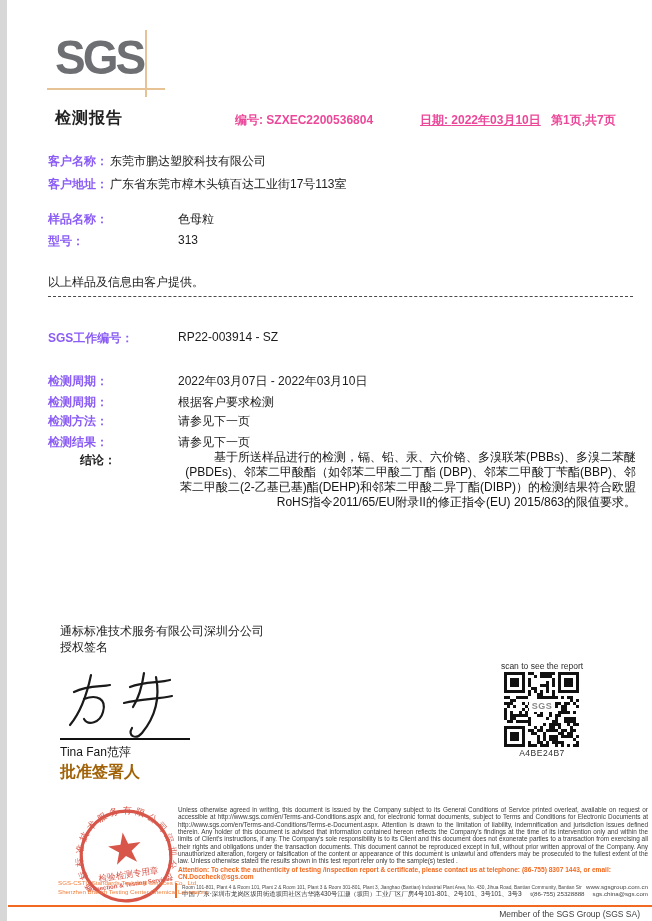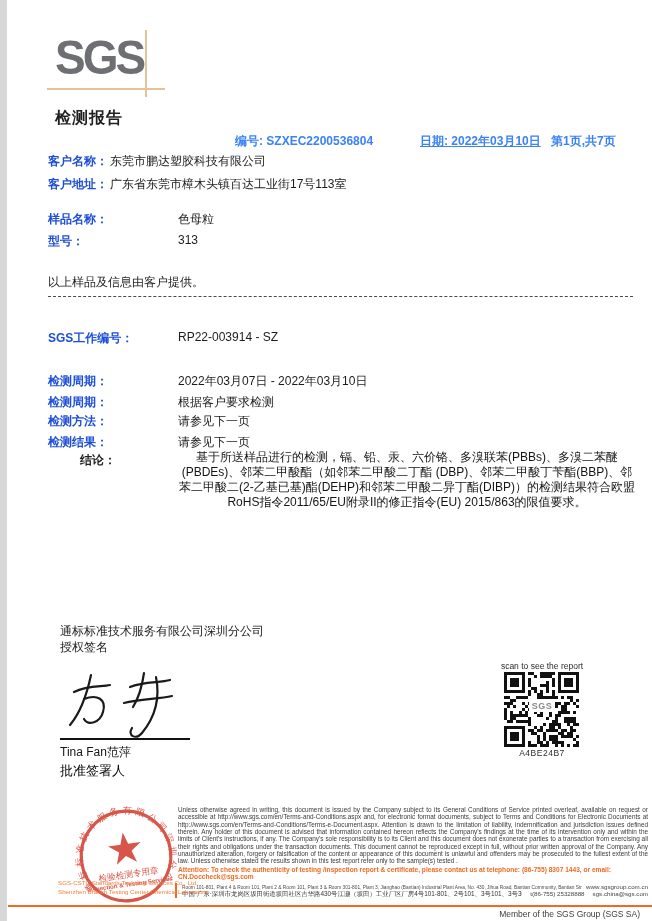--- a/index.html
+++ b/index.html
@@ -8,45 +8,45 @@
   .scan-edge{position:absolute;left:0;top:0;bottom:0;width:7px;background:#d7d7d7;}
 
   
   .logo{position:absolute;left:55px;top:34px;font-size:46px;font-weight:800;
         color:#6e6f72;letter-spacing:-3px;transform:scaleY(1.04);line-height:1;}
   .cropline-h{position:absolute;left:47px;top:88px;width:118px;height:2px;background:#e6c294;}
   .cropline-v{position:absolute;left:145px;top:30px;width:2px;height:67px;background:#e6c294;}
 
   
   .title{position:absolute;left:55px;top:108px;font-size:16px;font-weight:bold;letter-spacing:1px;}
-  .hdr{position:absolute;top:112px;font-size:12px;font-weight:600;color:#3b82f6;white-space:nowrap;margin-top:21px;}
+  .hdr{position:absolute;top:112px;font-size:12px;font-weight:600;color:#ec4899;white-space:nowrap;}
   .hdr .v{font-weight:600;}
   .hdr-no{left:235px;} .hdr-date{left:420px;text-decoration:underline;} .hdr-page{left:551px;}
 
   
   .row{position:absolute;left:48px;width:590px;height:16px;font-size:12px;white-space:nowrap;}
-  .row .lbl{position:absolute;left:0;font-weight:600;color:#1d4ed8;}
+  .row .lbl{position:absolute;left:0;font-weight:600;color:#8b5cf6;}
   .row .val{position:absolute;color:#1c1c1c;}
   .off-narrow .val{left:62px;}
   .off-wide .val{left:130px;}
   .note{position:absolute;left:48px;top:274px;font-size:12px;color:#1c1c1c;}
   .dash{position:absolute;left:48px;top:296px;width:585px;border-top:1.5px dashed #4a4a4a;}
 
   
   .concl-lbl{position:absolute;left:48px;top:452px;font-size:12px;font-weight:600;padding-left:32px;}
   .concl-txt{position:absolute;left:178px;top:450px;width:458px;font-size:12px;
-             line-height:14.9px;color:#151515;text-align:center;}
+             line-height:14.9px;color:#151515;text-align:right;}
 
   
   .sig-company{position:absolute;left:60px;top:623px;font-size:12px;color:#1c1c1c;}
   .sig-auth{position:absolute;left:60px;top:639px;font-size:12px;color:#1c1c1c;}
   .sig-draw{position:absolute;left:62px;top:668px;}
   .sig-line{position:absolute;left:60px;top:738px;width:130px;height:2px;background:#111;}
   .sig-name{position:absolute;left:60px;top:744px;font-size:12px;color:#151515;}
-  .sig-role{position:absolute;left:60px;top:762px;font-size:13px;color:#000000;}
+  .sig-role{position:absolute;left:60px;top:762px;font-size:16px;color:#a16207;font-weight:bold;}
 
   
   .qr-caption{position:absolute;left:492px;top:661px;width:100px;text-align:center;
               font-size:8.5px;color:#2c2c2c;}
   .qr-box{position:absolute;left:504px;top:672px;width:75px;height:75px;}
   .qr-wm{position:absolute;left:529px;top:699px;width:26px;height:13px;background:#fff;
          display:flex;align-items:center;justify-content:center;font-size:9px;font-weight:bold;
          color:#8a8a8a;letter-spacing:.5px;}
   .qr-code-text{position:absolute;left:492px;top:748px;width:100px;text-align:center;
                 font-size:8.5px;color:#2c2c2c;letter-spacing:.5px;}

